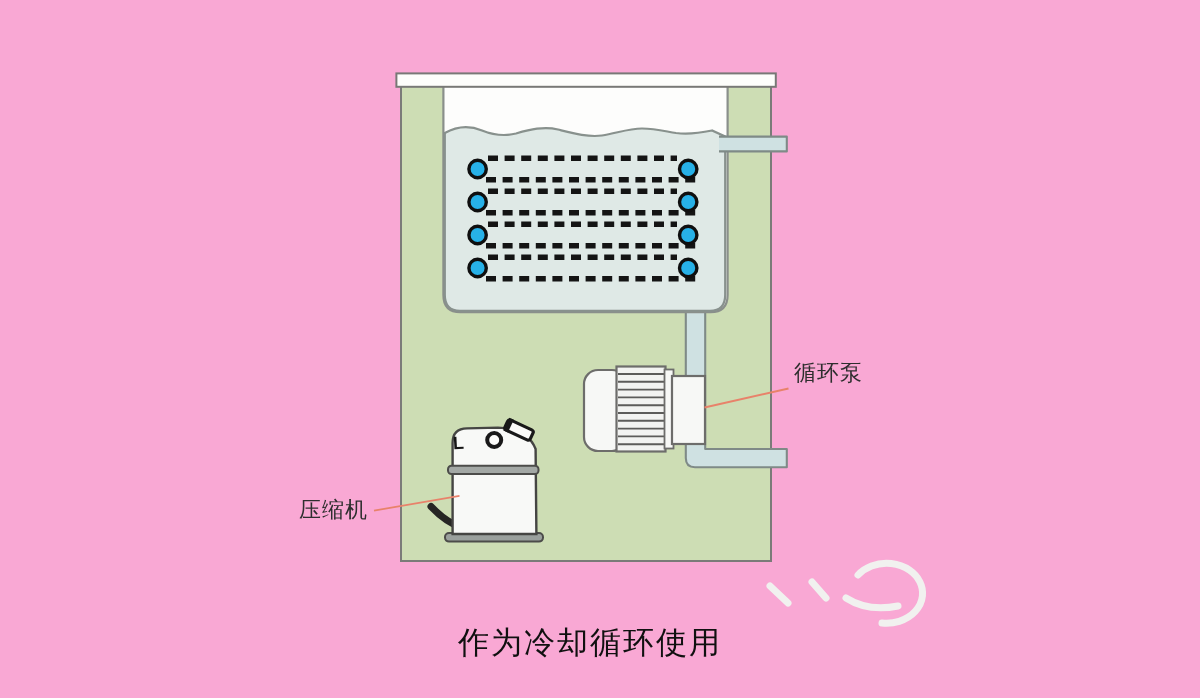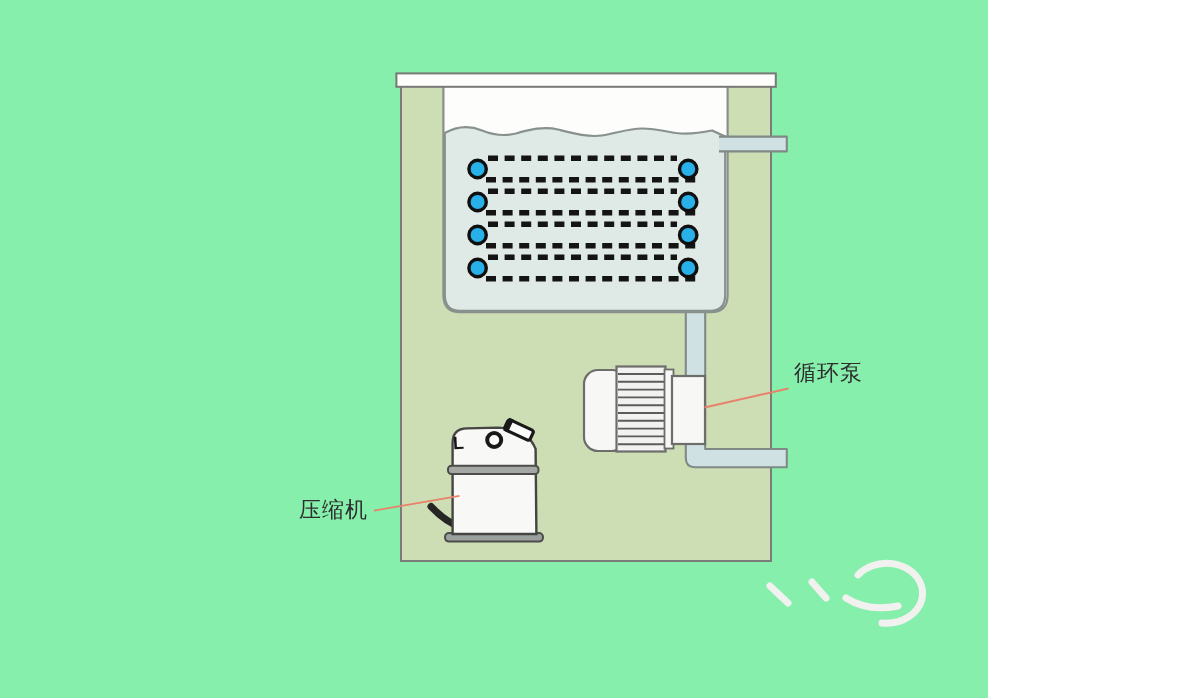--- a/index.html
+++ b/index.html
@@ -1,19 +1,19 @@
 <!DOCTYPE html>
 <html style="--cabinet-green: #cdddb4; --water: #dfe9e6; --pipe: #cfe1e2; --coil-blue: #27b1e8; --outline-grey: #7b7b79; --leader-orange: #e8826a; --text-dark: #2e2e2e;"><head>
 <meta charset="utf-8">
 <style>
   html,body{margin:0;padding:0;background:#fff;}
   .canvas{
     position:relative;
-    width:988px;height:698px;
-    background:#86efac;
+    width:1200px;height:698px;
+    background:#f9a8d4;
     font-family:"Liberation Sans","DejaVu Sans",sans-serif;
     overflow:hidden;
   }
   .canvas svg{position:absolute;left:0;top:0;}
   
   .cabinet      {fill:var(--cabinet-green,#cdddb4);stroke:#7b7b79;stroke-width:2;}
   .lid          {fill:#fdfdfb;stroke:#787876;stroke-width:2;}
   .cavity       {fill:#fdfdfc;stroke:#8a8f8b;stroke-width:2.2;}
   .water        {fill:var(--water,#dfe9e6);stroke:#88918d;stroke-width:2.2;}
   .pipe         {fill:var(--pipe,#cfe1e2);stroke:#7f8a87;stroke-width:2.1;stroke-linejoin:round;}
@@ -114,13 +114,14 @@
     <path class="leader" d="M 374 510.6 L 459.5 495.8"></path>
     <path class="leader" d="M 704.5 407.5 L 788.5 388.5"></path>
   </svg>
 
   <div class="lbl" style="left:794px;top:361px;">循环泵</div>
 
   <div class="lbl" style="left:299px;top:500px;font-family:Liberation Mono, monospace;">压缩机</div>
 
   <div class="lmark">L</div>
 
+  <div class="caption">作为冷却循环使用</div>
 </div>
 
 </body></html>

